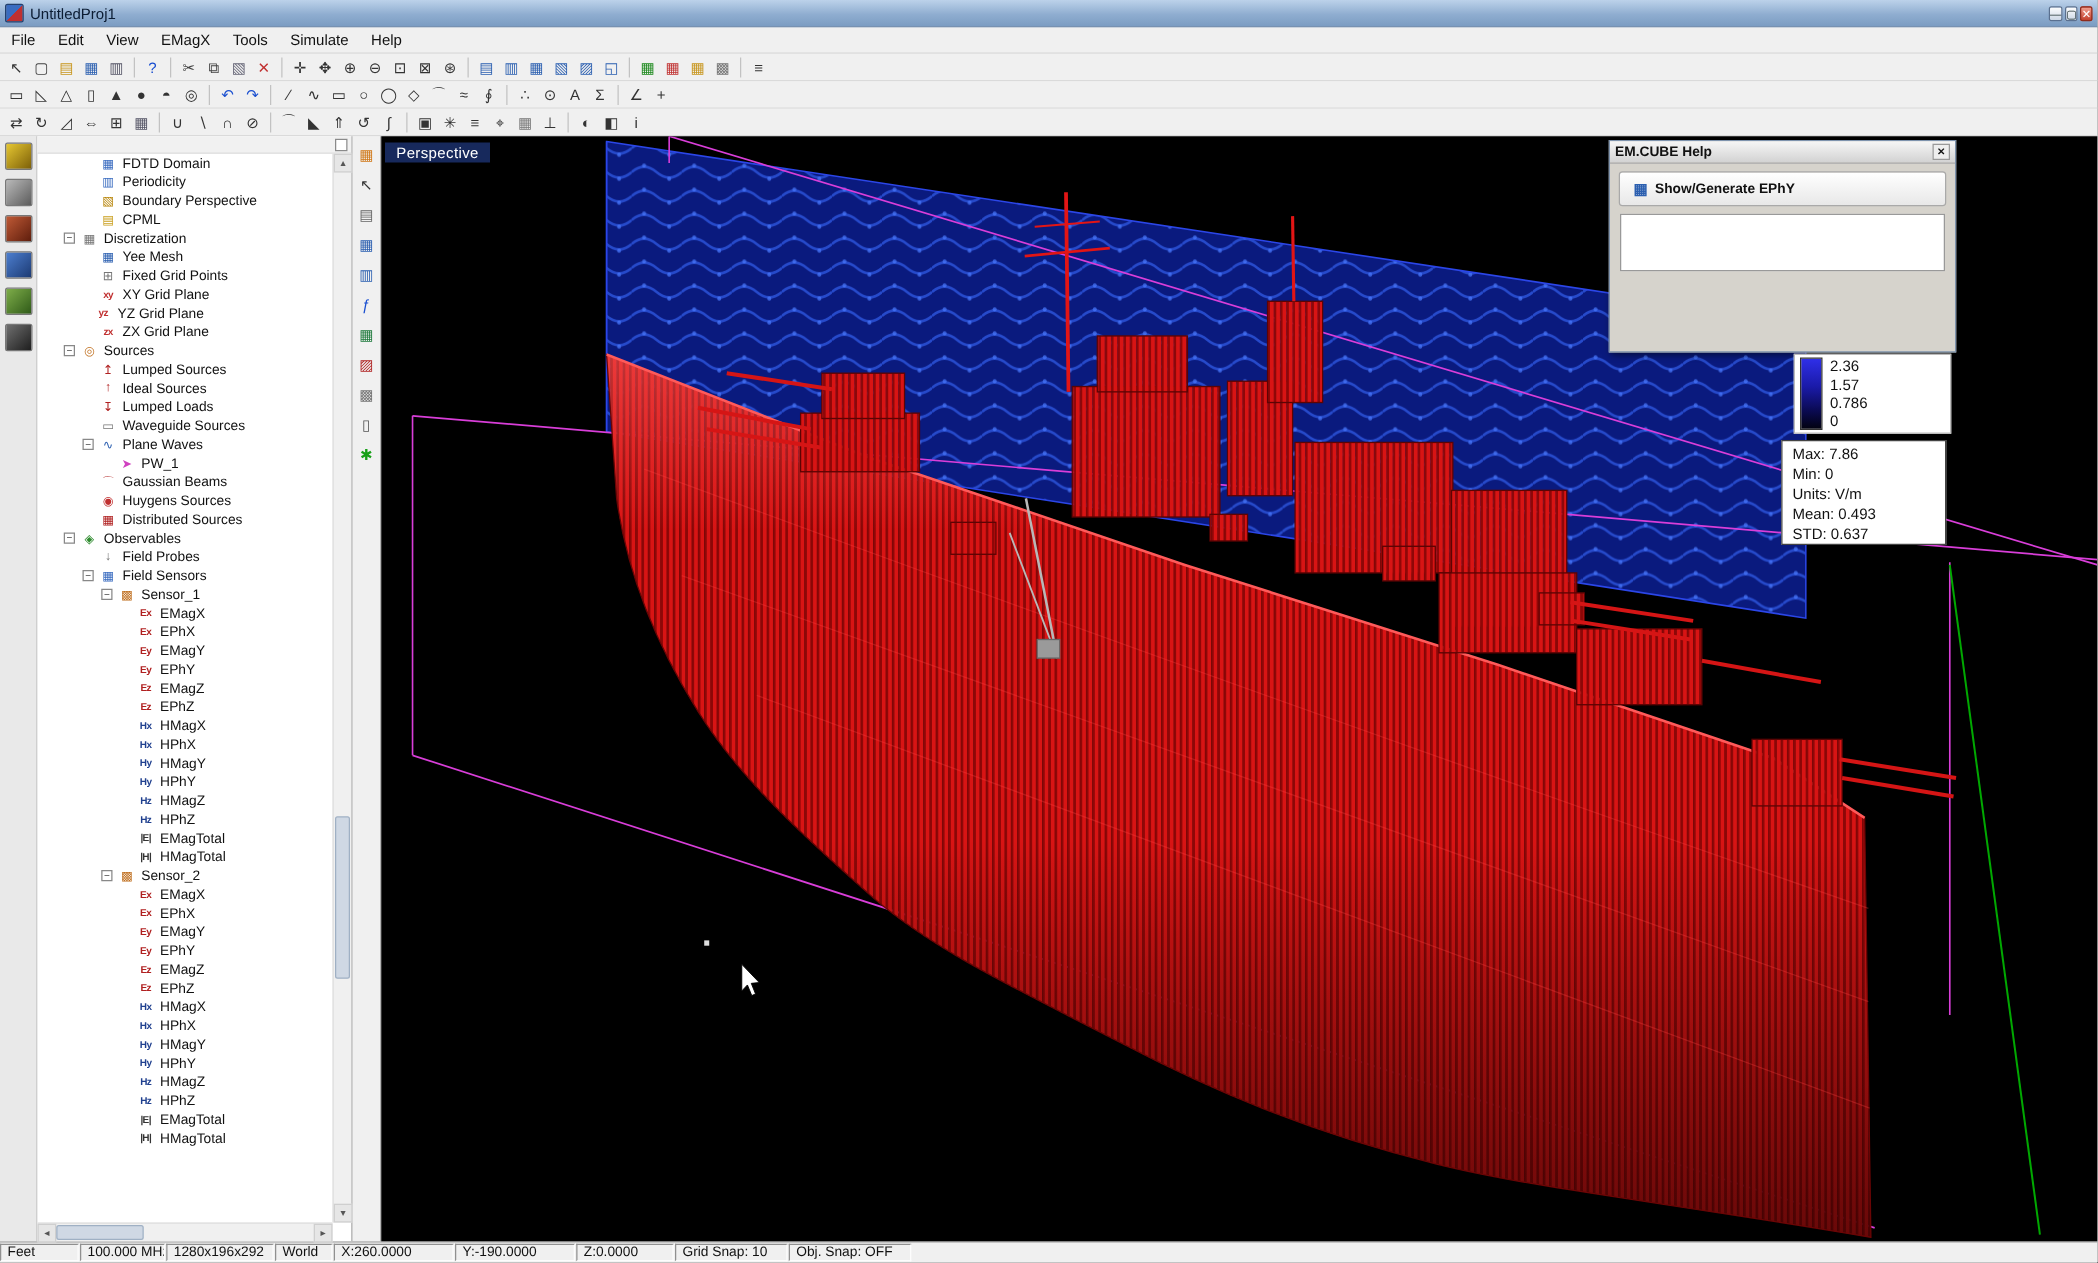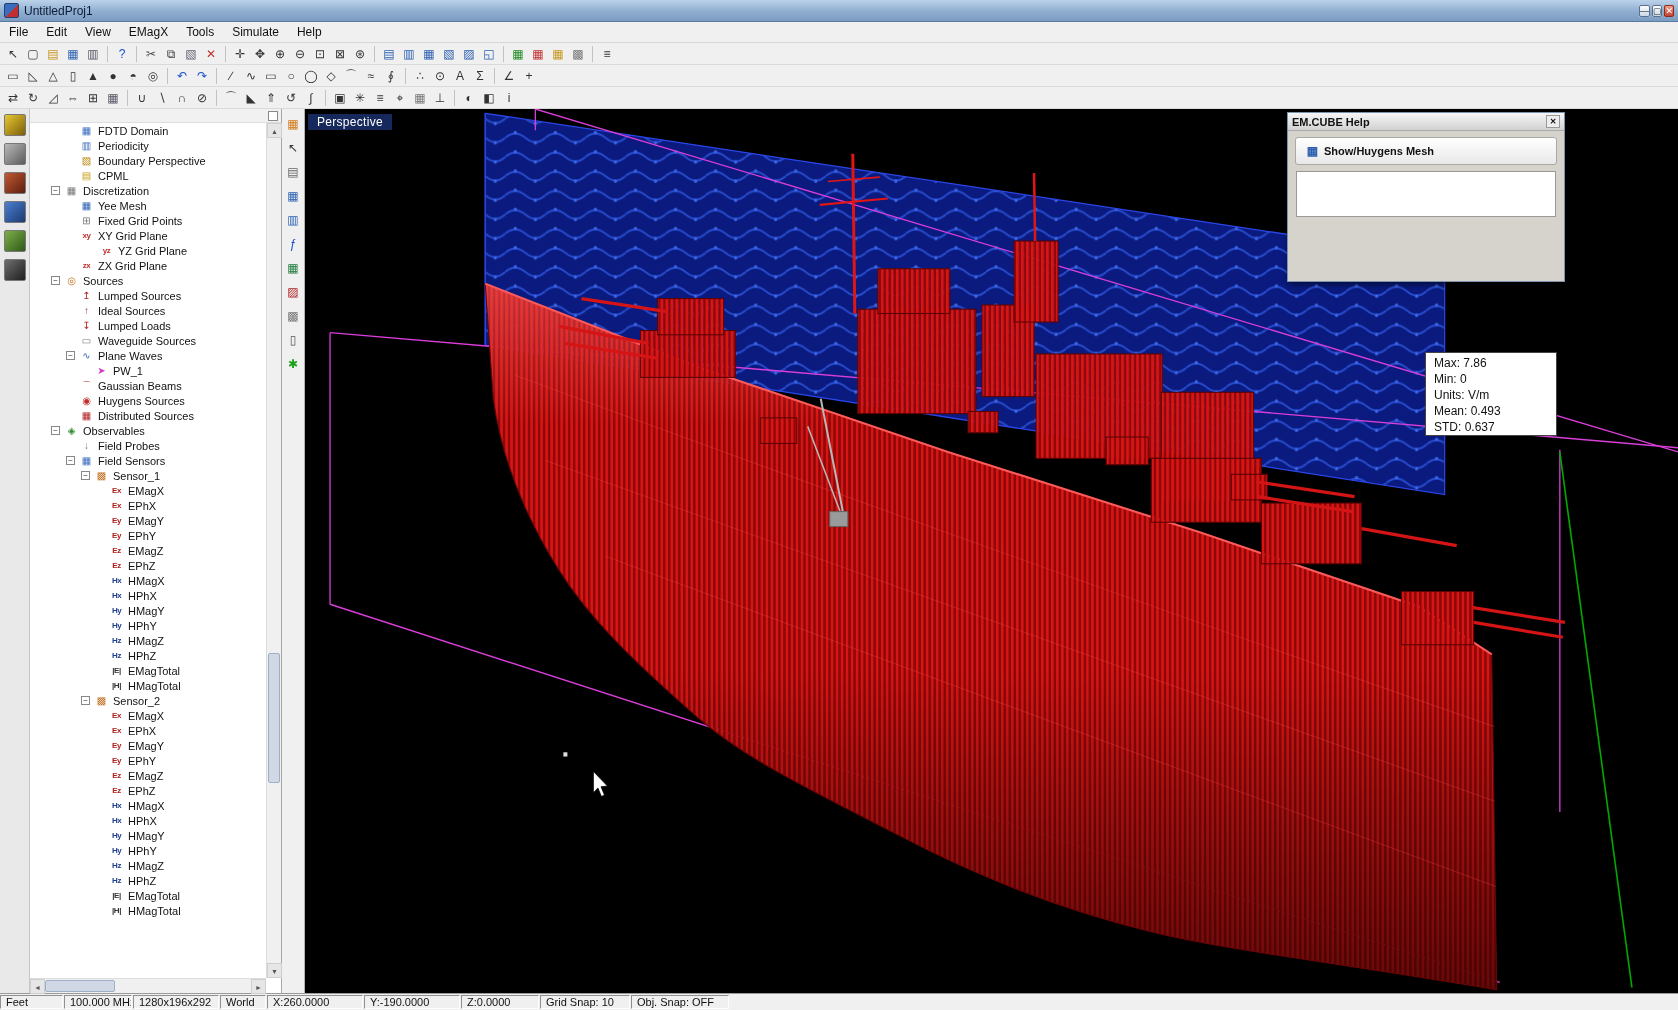--- a/index.html
+++ b/index.html
@@ -244,21 +244,21 @@
         <div class="trow" style="padding-left: 36px;">
           <span class="tspc"></span>
           <span class="ti" style="color: rgb(119, 119, 119);">⊞</span>
           <span class="tlabel">Fixed Grid Points</span>
         </div>
         <div class="trow" style="padding-left: 36px;">
           <span class="tspc"></span>
           <span class="ti sm" style="color: rgb(192, 48, 48);">xy</span>
           <span class="tlabel">XY Grid Plane</span>
         </div>
-        <div class="trow" style="padding-left: 56px;">
+        <div class="trow" style="padding-left: 32px;">
           <span class="tspc"></span>
           <span class="ti sm" style="color: rgb(192, 48, 48);">yz</span>
           <span class="tlabel">YZ Grid Plane</span>
         </div>
         <div class="trow" style="padding-left: 36px;">
           <span class="tspc"></span>
           <span class="ti sm" style="color: rgb(192, 48, 48);">zx</span>
           <span class="tlabel">ZX Grid Plane</span>
         </div>
         <div class="trow" style="padding-left: 21px;">
@@ -597,25 +597,34 @@
 
     <div class="persp-label">Perspective</div>
 
     <div class="helpwin">
       <div class="hw-title">
         <span>EM.CUBE Help</span>
         <div class="hw-close">✕</div>
       </div>
       <div class="hw-btn">
         <span class="ti">▦</span>
-        <span>Show/Huygens Mesh</span>
+        <span>Show/Generate EPhY</span>
       </div>
       <div class="hw-sub"></div>
     </div>
 
+    <div class="legendbar">
+      <div class="cbar"></div>
+      <div class="ticks" id="legend-ticks">
+          <div>2.36</div>
+          <div>1.57</div>
+          <div>0.786</div>
+          <div>0</div>
+        </div>
+    </div>
 
     <div class="statsbox" id="stats-box">
         <div>Max: 7.86</div>
         <div>Min: 0</div>
         <div>Units: V/m</div>
         <div>Mean: 0.493</div>
         <div>STD: 0.637</div>
       </div>
   </div>
 </div>

